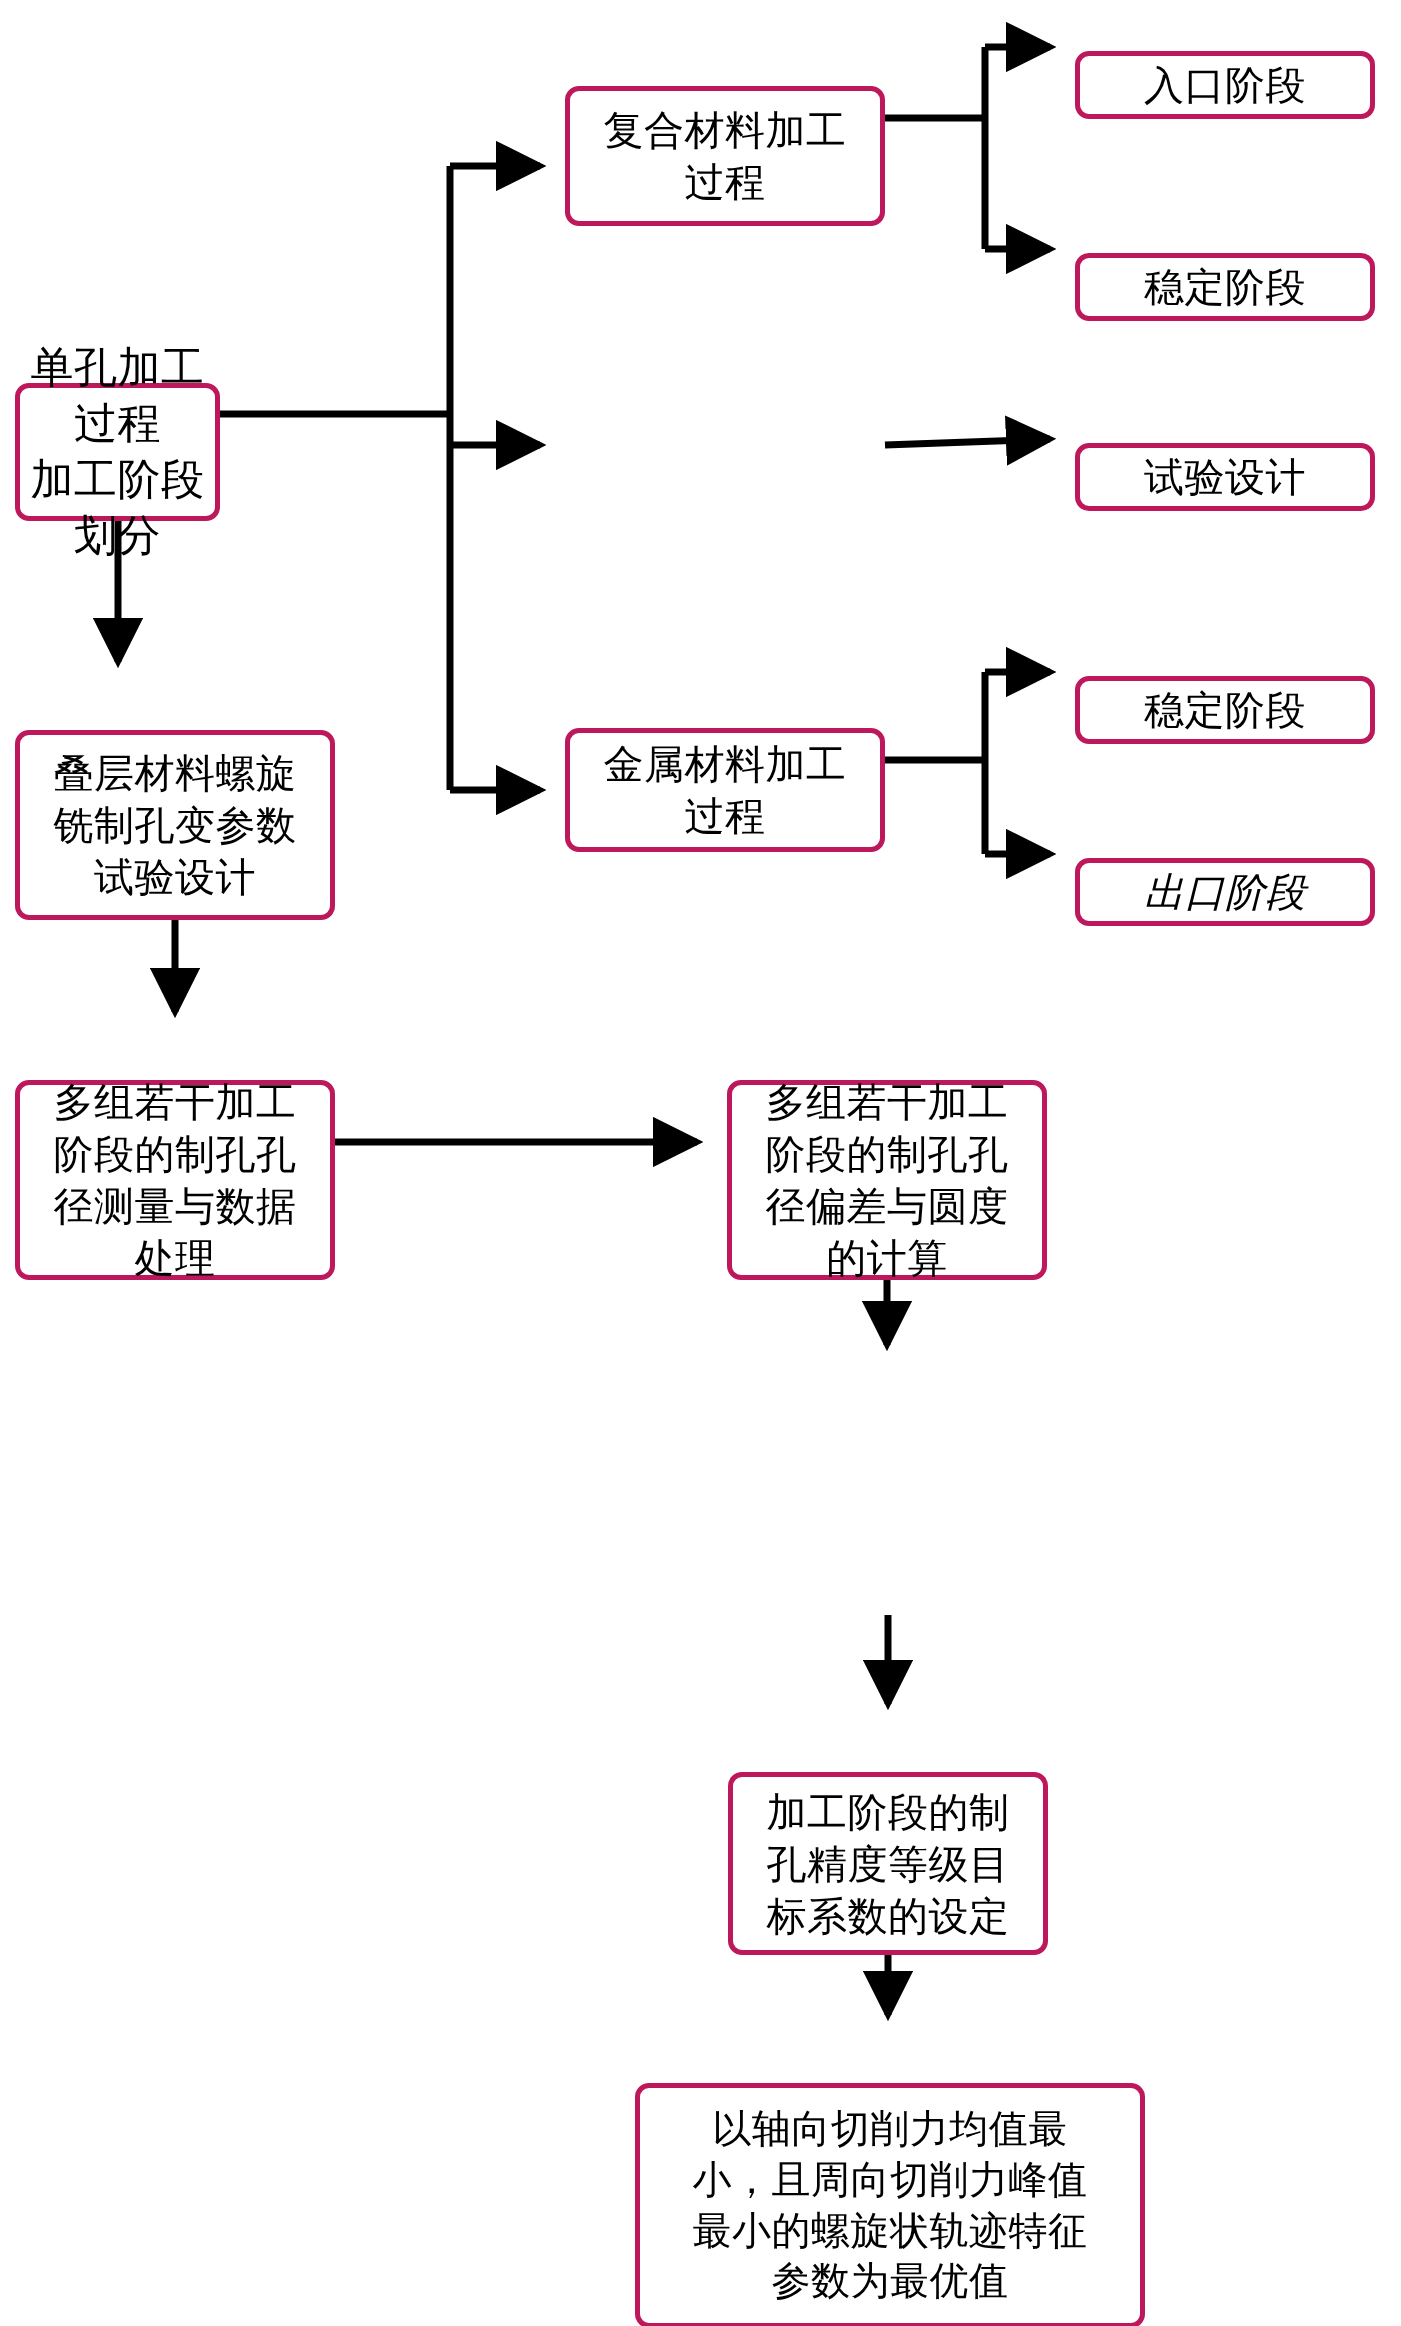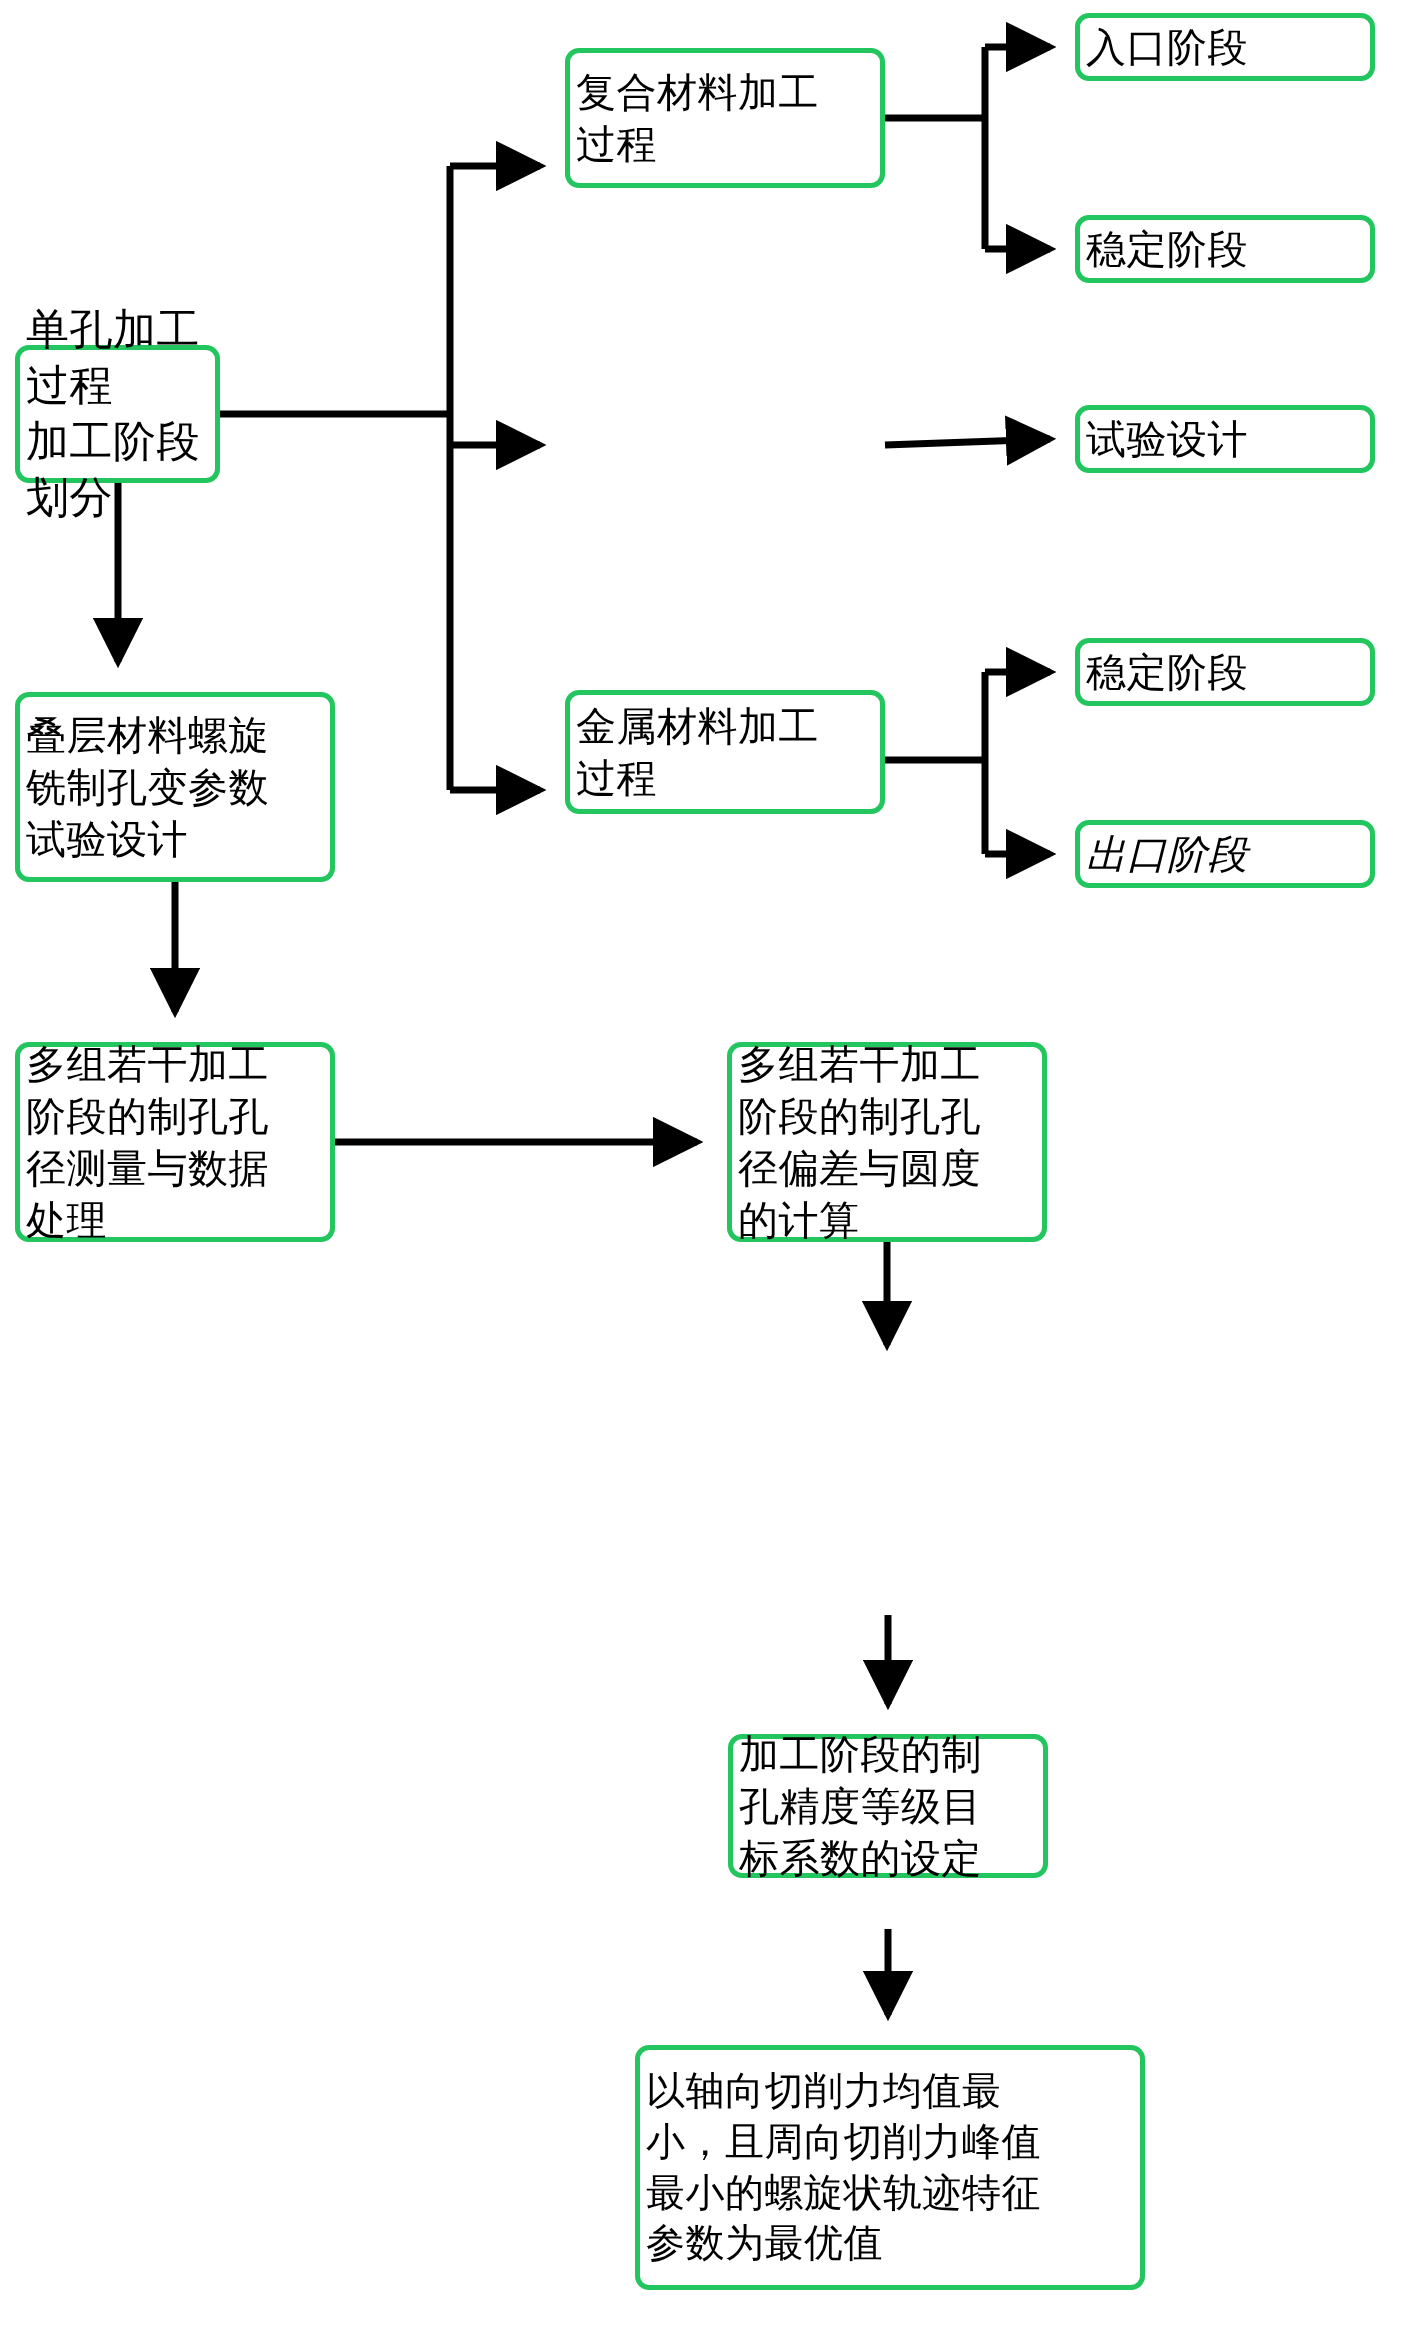--- a/index.html
+++ b/index.html
@@ -17,32 +17,33 @@
   #chart-root {
     position: absolute;
     left: 0;
     top: 0;
     width: 1401px;
     height: 2326px;
   }
   .node-box {
     position: absolute;
     box-sizing: border-box;
-    border: 5px solid #22c55e;
+    border: 5px solid #be185d;
     border-radius: 14px;
     background: #ffffff;
     display: flex;
     align-items: center;
     justify-content: center;
-    text-align: left;
+    text-align: center;
     color: #000000;
     line-height: 1.30;
     letter-spacing: 0.5px;
     padding: 2px 6px;
     z-index: 2;
+    margin-top: 38px;
   }
   .node-label {
     display: block;
     width: 100%;
     white-space: pre-line;
     font-weight: 500;
   }
   .fs-40 { font-size: 40px; }
   .fs-39 { font-size: 39px; }
   .fs-38 { font-size: 43px; }
@@ -153,21 +154,21 @@
   </div>
 
   <div class="node-box" style="left:727px; top:1042px; width:320px; height:200px;">
     <span class="node-label fs-40">多组若干加工
 阶段的制孔孔
 径偏差与圆度
 的计算</span>
   </div>
 
 
-  <div class="node-box" style="left:728px; top:1734px; width:320px; height:144px;">
+  <div class="node-box" style="left:728px; top:1734px; width:320px; height:183px;">
     <span class="node-label fs-40">加工阶段的制
 孔精度等级目
 标系数的设定</span>
   </div>
 
   <div class="node-box" style="left:635px; top:2045px; width:510px; height:245px;">
     <span class="node-label fs-39">以轴向切削力均值最
 小，且周向切削力峰值
 最小的螺旋状轨迹特征
 参数为最优值</span>

